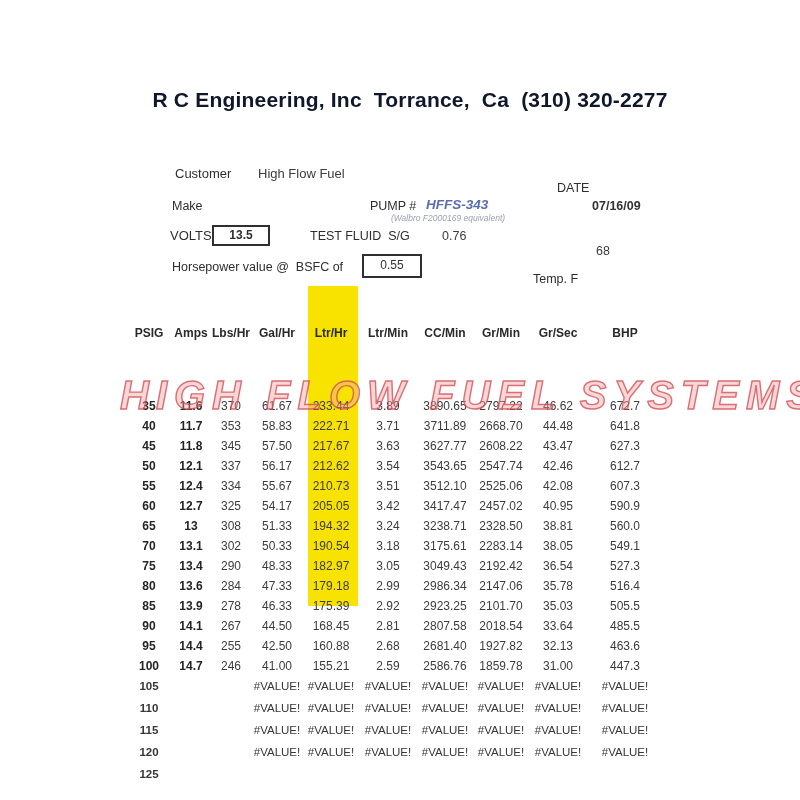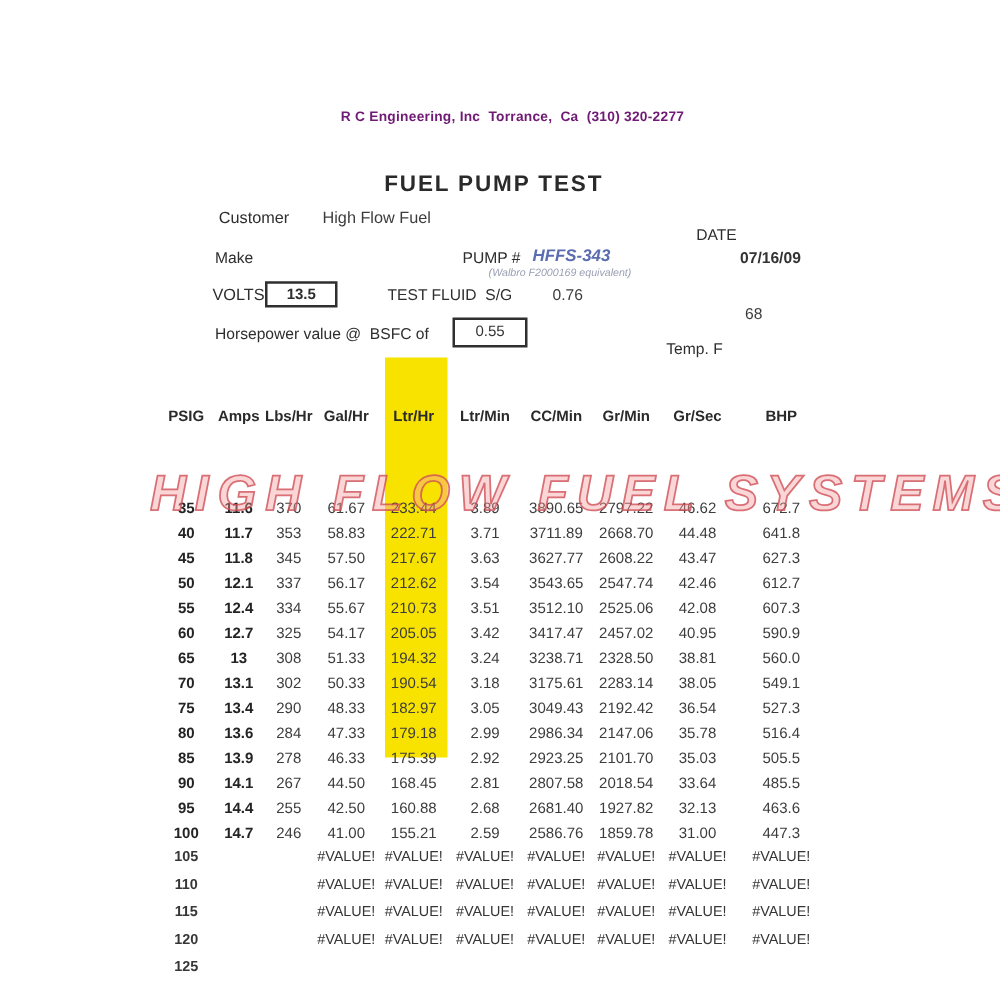--- a/index.html
+++ b/index.html
@@ -9,21 +9,21 @@
     background:#ffffff;
     font-family:"Liberation Sans","DejaVu Sans",sans-serif;
     color:#2b2b2b;
     overflow:hidden;
   }
   .abs{position:absolute;line-height:1.15;white-space:pre;}
   .b{font-weight:bold;}
   .center{text-align:center;}
 
   
-  #company-line{left:20px;top:88px;width:780px;font-size:11px;letter-spacing:.2px;color:#701a75;}
+  #company-line{left:20px;top:88px;width:780px;font-size:21px;letter-spacing:.2px;color:#0f172a;}
   #contact-line{left:0;top:107px;width:760px;font-size:11.5px;color:#3a3a3a;}
   #doc-title{left:0;top:137px;width:790px;font-size:18px;letter-spacing:1.5px;color:#2a2a2a;}
 
   
   .lbl{font-size:12.5px;font-weight:normal;color:#2e2e2e;}
   .val{font-size:12.5px;color:#3c3c3c;}
   #customer-label{left:175px;top:167px;font-size:13px;}
   #customer-value{left:258px;top:167px;font-size:13px;}
   #make-label{left:172px;top:199px;}
   #pump-label{left:370px;top:199px;}
@@ -62,21 +62,20 @@
     -webkit-text-stroke:1.4px rgba(206,77,84,0.78);
     pointer-events:none;
   }
 </style>
 </head>
 <body>
 
 <div id="page">
 
   <div id="company-line" class="abs b center">R C Engineering, Inc  Torrance,  Ca  (310) 320-2277</div>
-  <div id="doc-title" class="abs b center">FUEL PUMP TEST</div>
 
   <div id="customer-label" class="abs lbl">Customer</div>
   <div id="customer-value" class="abs val">High Flow Fuel</div>
 
   <div id="make-label" class="abs lbl">Make</div>
   <div id="pump-label" class="abs lbl">PUMP #</div>
   <div id="pump-value" class="abs">HFFS-343</div>
   <div id="date-label" class="abs lbl">DATE</div>
   <div id="date-value" class="abs val">07/16/09</div>
   <div id="pump-note" class="abs">(Walbro F2000169 equivalent)</div>

